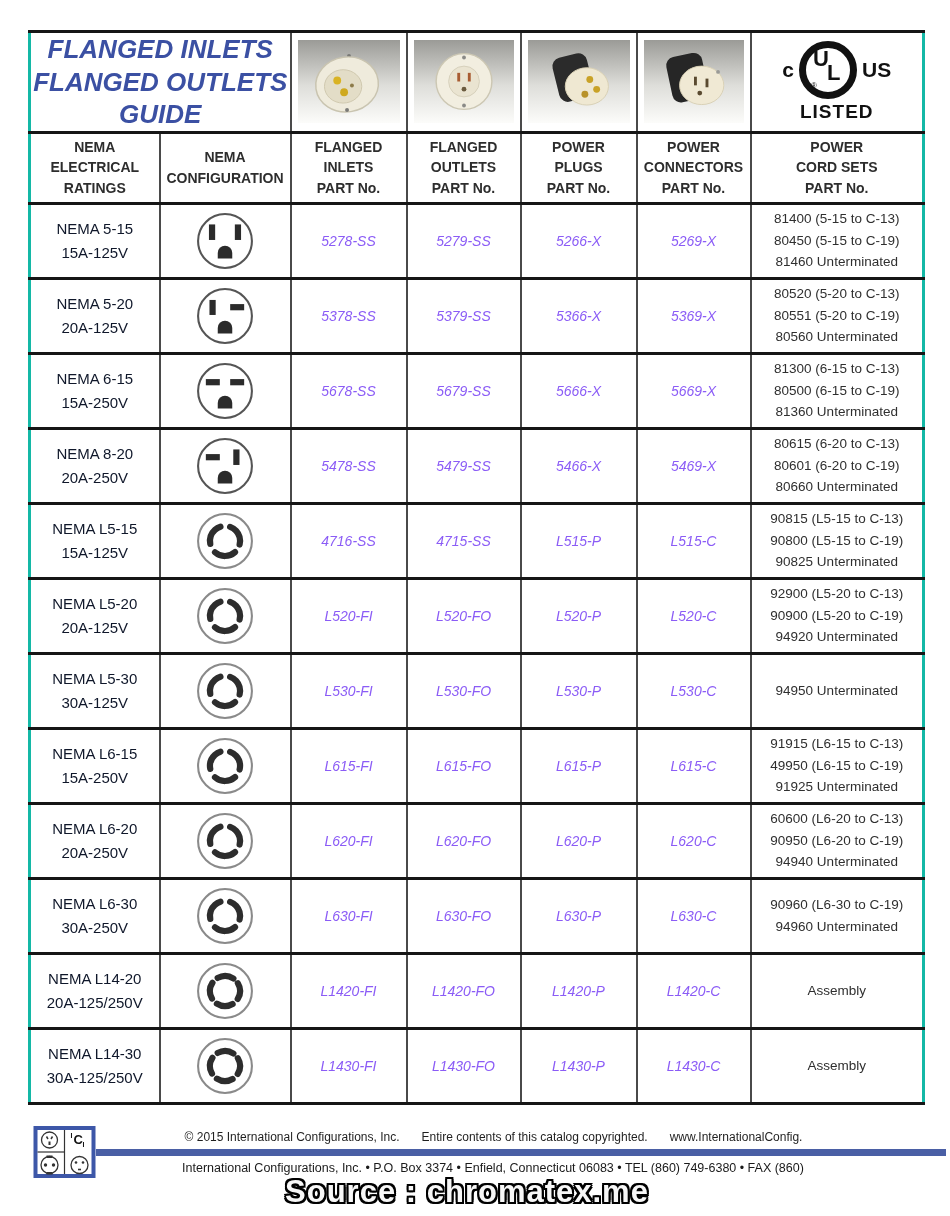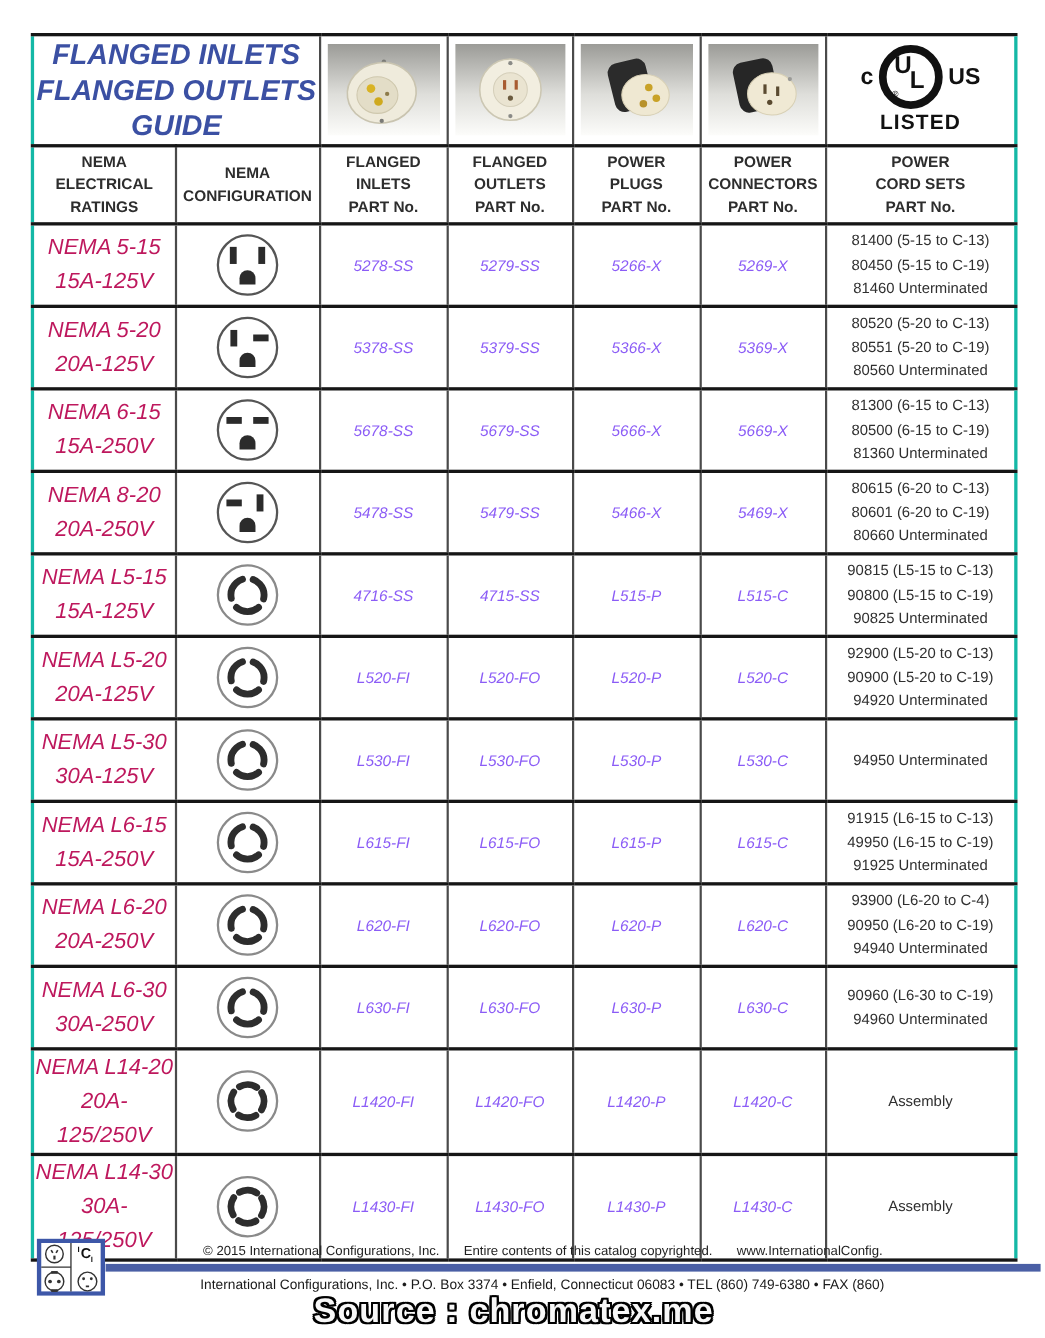--- a/index.html
+++ b/index.html
@@ -30,21 +30,21 @@
   .ul-wrap{display:flex;flex-direction:column;align-items:center;justify-content:center;}
   .ul-row{display:flex;align-items:center;gap:5px;}
   .ul-c,.ul-us{font-weight:800;font-size:21px;color:#111;}
   .ul-circle{position:relative;width:44px;height:44px;border:7px solid #111;border-radius:50%;background:#fff;}
   .ul-circle .u{position:absolute;left:7px;top:-2px;font-weight:800;font-size:22px;color:#111;}
   .ul-circle .l{position:absolute;left:21px;top:12px;font-weight:800;font-size:22px;color:#111;}
   .ul-circle .reg{position:absolute;left:5px;bottom:2px;font-size:8px;color:#111;}
   .ul-listed{font-weight:800;font-size:19px;letter-spacing:1px;color:#111;margin-top:2px;}
 
   
-  .c-rating span{display:block;font-size:20px;line-height:1.55;color:#be185d;font-style:italic;}
+  .c-rating span{display:block;font-size:15px;line-height:1.55;color:#0f172a;}
   .c-pn{font-size:14px;color:#8b5cf6;font-style:italic;}
   .cfg{width:58px;height:58px;display:inline-block;vertical-align:middle;}
   .c-cords span{display:block;font-size:13.5px;line-height:1.62;color:#2f2f2f;}
   .c-cords span:empty{display:none;}
   .c-cords.single{font-size:14px;}
 
   
   .ic-box{position:absolute;left:33px;top:1126px;width:63px;height:52px;}
   .blue-bar{position:absolute;left:96px;top:1149px;width:850px;height:7px;background:#4a5fa5;}
   .f-line1{position:absolute;left:0;right:0;top:1130px;display:flex;justify-content:center;gap:22px;
@@ -366,21 +366,21 @@
             <span>20A-250V</span>
           </td>
       <td><svg class="cfg">
               <use href="#cfg-lock3"></use>
             </svg></td>
       <td class="c-pn">L620-FI</td>
       <td class="c-pn">L620-FO</td>
       <td class="c-pn">L620-P</td>
       <td class="c-pn">L620-C</td>
       <td class="c-cords">
-        <span>93900 (L6-20 to C-4)</span>
+        <span>60600 (L6-20 to C-13)</span>
             <span>90950 (L6-20 to C-19)</span>
             <span>94940 Unterminated</span>
       </td>
     </tr>
     <tr class="data-row">
       <td class="c-rating">
             <span>NEMA L6-30</span>
             <span>30A-250V</span>
           </td>
       <td><svg class="cfg">

